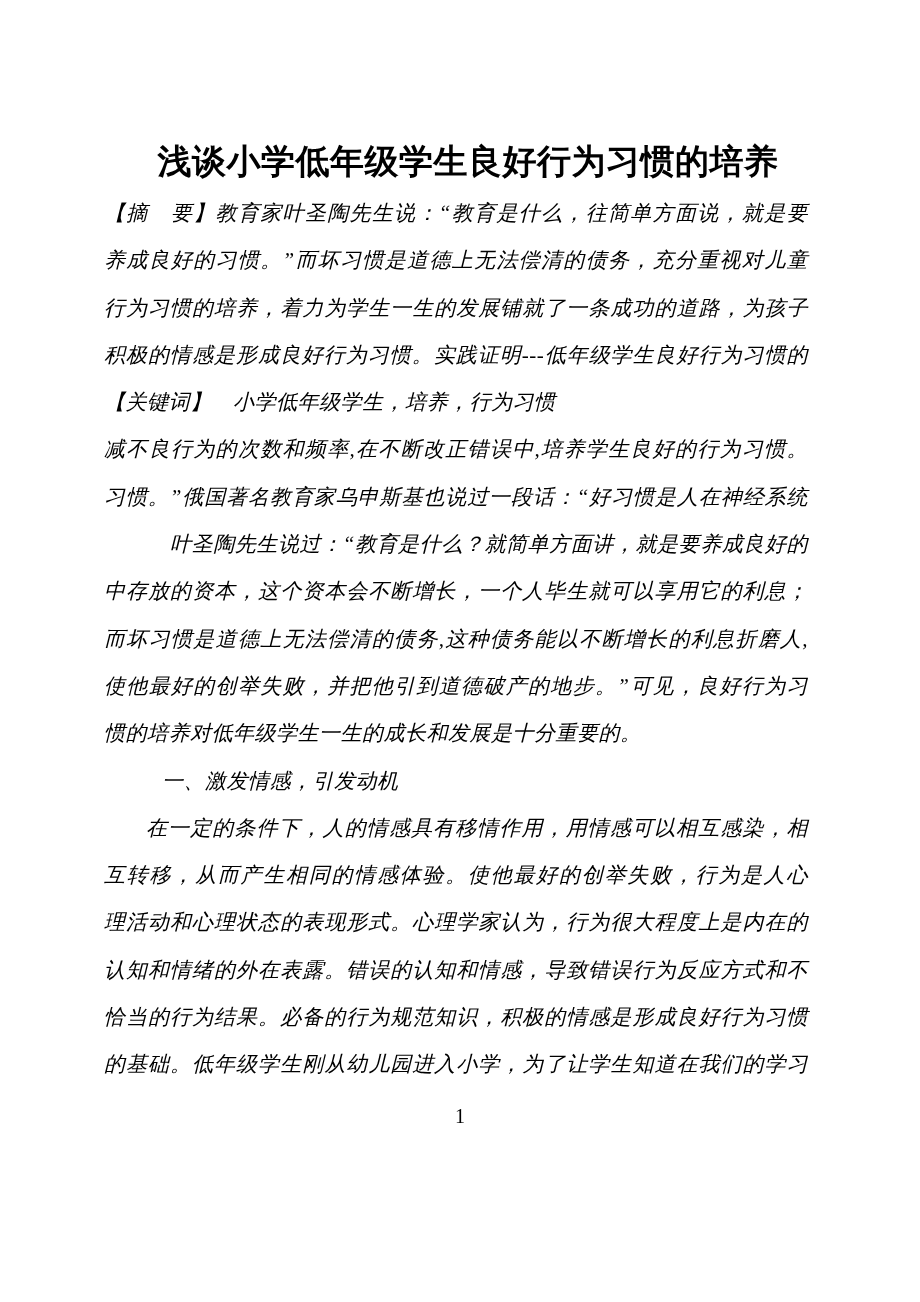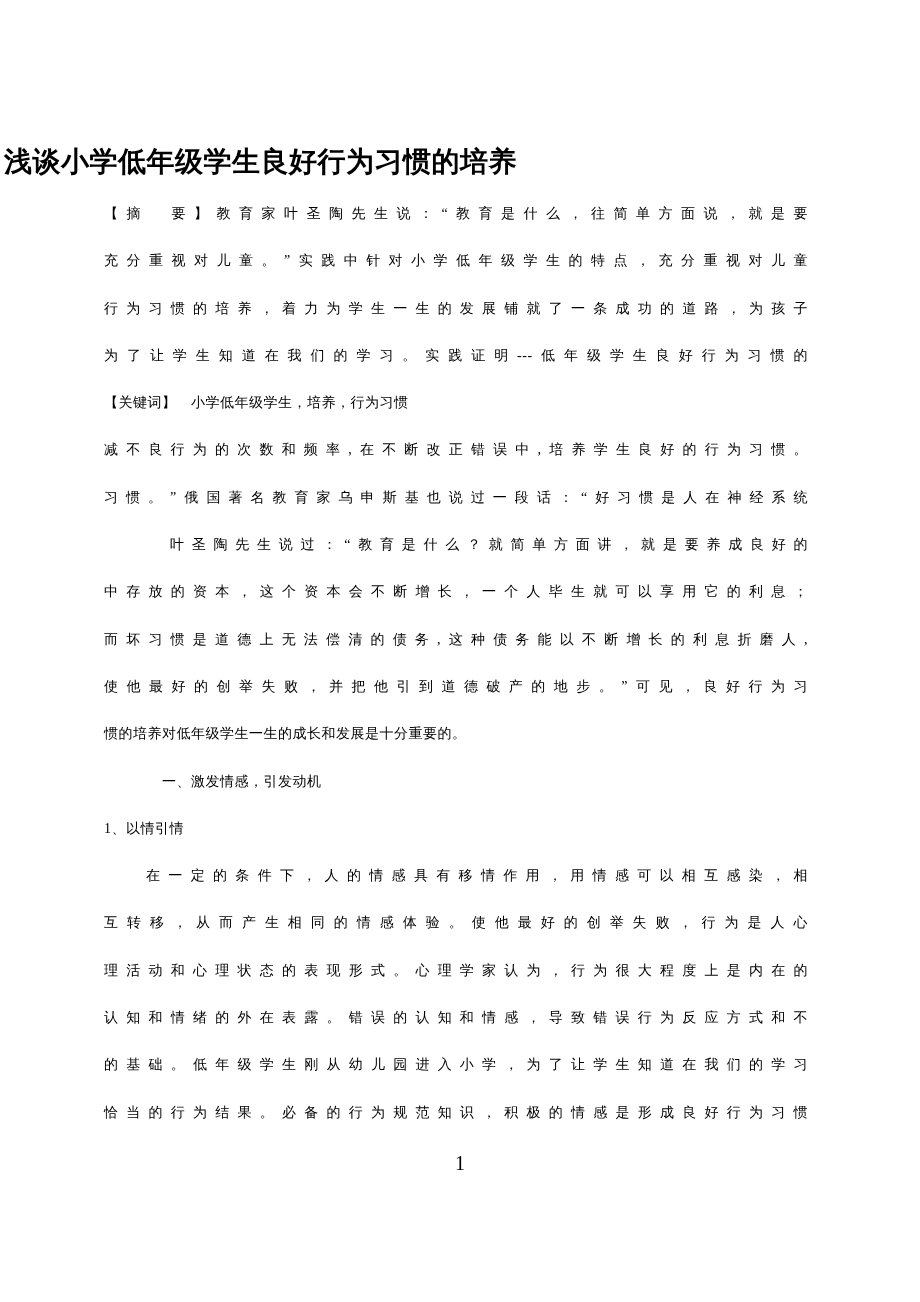--- a/index.html
+++ b/index.html
@@ -14,36 +14,38 @@
     color: #000000;
     overflow: hidden;
   }
   .page {
     position: relative;
     width: 920px;
     height: 1302px;
     background: #ffffff;
   }
   .title {
-    margin: 134px 0 0 4px;
+    margin: 134px 0 0 16px;
     height: 56px;
     line-height: 56px;
-    font-size: 28px;
+    text-align: center;
+    font-size: 34px;
     font-weight: bold;
     letter-spacing: 0.5px;
   }
   .body-text {
     width: 704px;
     margin-left: 104px;
   }
   .ln {
     height: 47.3px;
     line-height: 47.3px;
-    font-size: 14px;
+    font-size: 21px;
     letter-spacing: 0.5px;
+    font-style: italic;
   }
   
   .j {
     text-align: justify;
     text-align-last: justify;
     text-justify: inter-character;
   }
   
   .ind-a { text-indent: 66px; }
   .ind-b { text-indent: 58px; }
@@ -58,36 +60,35 @@
 </style>
 </head>
 <body>
 
 <div class="page">
 
   <h1 class="title">浅谈小学低年级学生良好行为习惯的培养</h1>
 
   <div class="body-text">
     <div class="ln j">【摘　要】教育家叶圣陶先生说：“教育是什么，往简单方面说，就是要</div>
-    <div class="ln j">充分重视对儿童。”实践中针对小学低年级学生的特点，充分重视对儿童</div>
+    <div class="ln j">养成良好的习惯。”而坏习惯是道德上无法偿清的债务，充分重视对儿童</div>
     <div class="ln j">行为习惯的培养，着力为学生一生的发展铺就了一条成功的道路，为孩子</div>
-    <div class="ln j">为了让学生知道在我们的学习。实践证明---低年级学生良好行为习惯的</div>
+    <div class="ln j">积极的情感是形成良好行为习惯。实践证明---低年级学生良好行为习惯的</div>
     <div class="ln">【关键词】　小学低年级学生，培养，行为习惯</div>
     <div class="ln j">减不良行为的次数和频率,在不断改正错误中,培养学生良好的行为习惯。</div>
     <div class="ln j">习惯。”俄国著名教育家乌申斯基也说过一段话：“好习惯是人在神经系统</div>
     <div class="ln j ind-a">叶圣陶先生说过：“教育是什么？就简单方面讲，就是要养成良好的</div>
     <div class="ln j">中存放的资本，这个资本会不断增长，一个人毕生就可以享用它的利息；</div>
     <div class="ln j">而坏习惯是道德上无法偿清的债务,这种债务能以不断增长的利息折磨人,</div>
     <div class="ln j">使他最好的创举失败，并把他引到道德破产的地步。”可见，良好行为习</div>
     <div class="ln">惯的培养对低年级学生一生的成长和发展是十分重要的。</div>
     <div class="ln ind-b">一、激发情感，引发动机</div>
-    <div class="ln">1、以情引情</div>
     <div class="ln j ind-c">在一定的条件下，人的情感具有移情作用，用情感可以相互感染，相</div>
     <div class="ln j">互转移，从而产生相同的情感体验。使他最好的创举失败，行为是人心</div>
     <div class="ln j">理活动和心理状态的表现形式。心理学家认为，行为很大程度上是内在的</div>
     <div class="ln j">认知和情绪的外在表露。错误的认知和情感，导致错误行为反应方式和不</div>
+    <div class="ln j">恰当的行为结果。必备的行为规范知识，积极的情感是形成良好行为习惯</div>
     <div class="ln j">的基础。低年级学生刚从幼儿园进入小学，为了让学生知道在我们的学习</div>
-    <div class="ln j">恰当的行为结果。必备的行为规范知识，积极的情感是形成良好行为习惯</div>
   </div>
 
   <div class="page-number">1</div>
 
 </div>
 
 </body></html>

